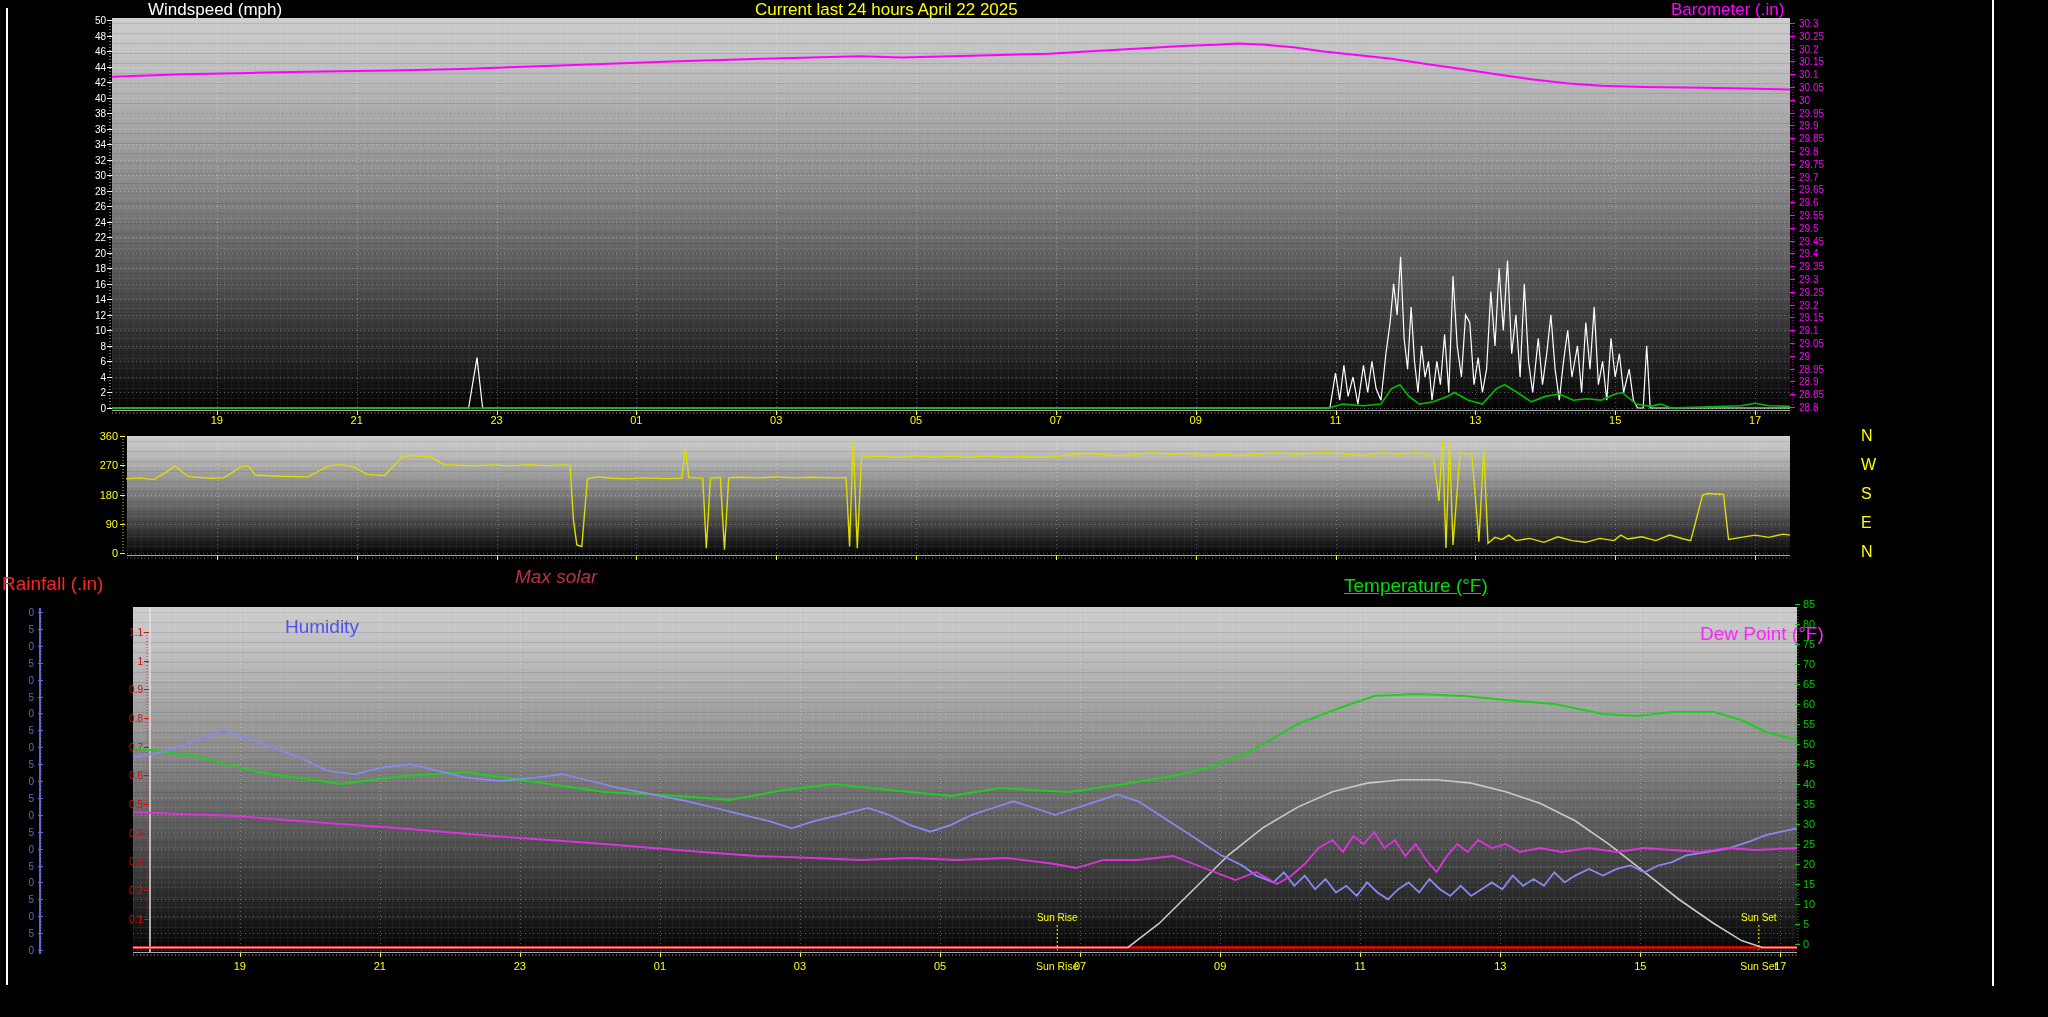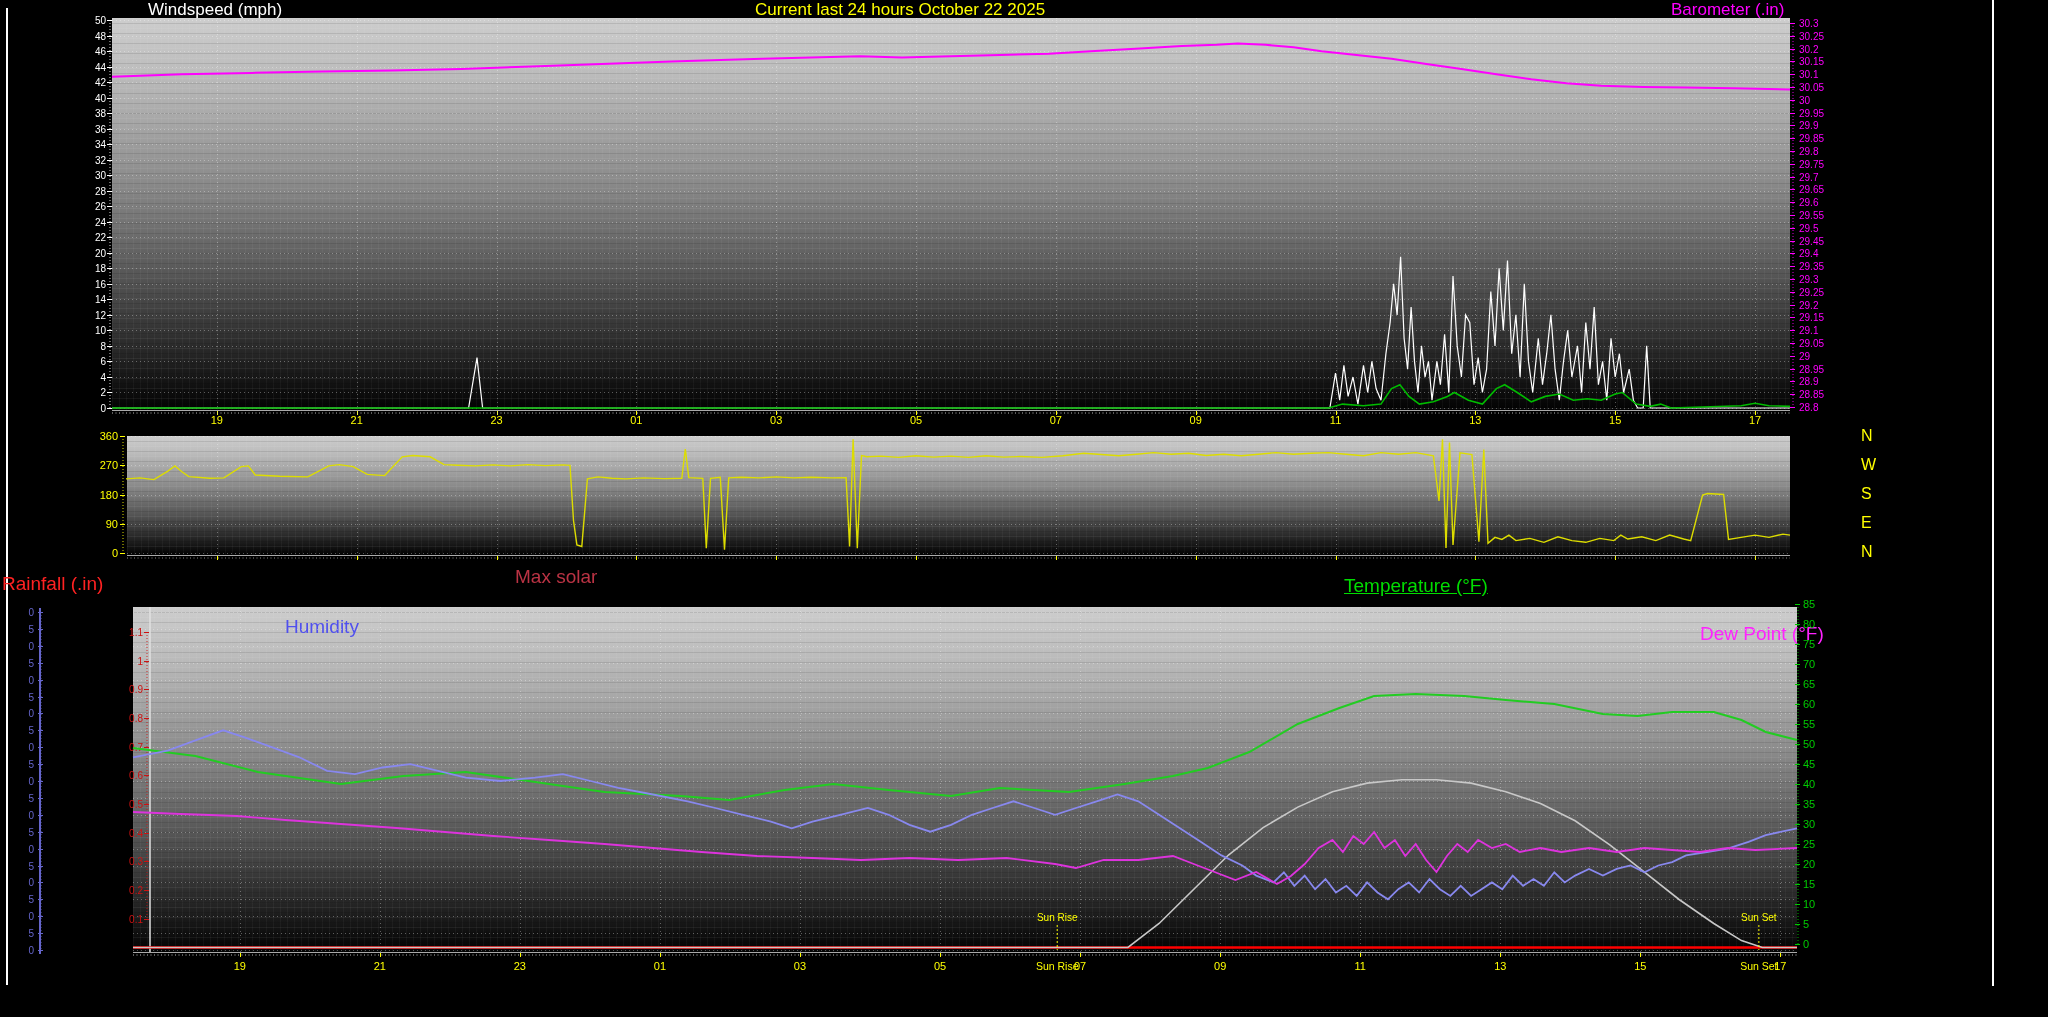--- a/index.html
+++ b/index.html
@@ -37,26 +37,26 @@
 
 <div class="canvas">
   <div class="vline left"></div>
   <div class="vline right"></div>
 
   <div class="plot plot-top"></div>
   <div class="plot plot-mid"></div>
   <div class="plot plot-bottom"></div>
 
   <div class="t t-wind" style="color: rgb(255, 255, 255);">Windspeed (mph)</div>
-  <div class="t t-main" style="color: rgb(255, 255, 0);">Current last 24 hours October 22 2025</div>
+  <div class="t t-main" style="color: rgb(255, 255, 0);">Current last 24 hours April 22 2025</div>
   <div class="t t-baro" style="color: rgb(255, 0, 255); margin-left: 48px;">Barometer (.in)</div>
 
   <div class="t2 t-rain" style="color: rgb(255, 34, 34);">Rainfall (.in)</div>
   <div class="t2 t-hum" style="color: rgb(80, 80, 238); margin-top: 40px;">Humidity</div>
-  <div class="t2 t-solar" style="color: rgb(187, 51, 68);">Max solar</div>
+  <div class="t2 t-solar" style="color: rgb(187, 51, 68); font-style: italic;">Max solar</div>
   <div class="t2 t-temp" style="color: rgb(0, 221, 0);">Temperature (°F)</div>
   <div class="t2 t-dew" style="color: rgb(255, 34, 255);">Dew Point (°F)</div>
 
   <svg class="overlay" viewBox="0 0 2048 1017">
       <g>
         <g shape-rendering="crispEdges">
           <line x1="217.5" y1="18" x2="217.5" y2="410" stroke="#ffffff" stroke-width="1" stroke-dasharray="1 3" opacity="0.32"></line>
           <line x1="357.5" y1="18" x2="357.5" y2="410" stroke="#ffffff" stroke-width="1" stroke-dasharray="1 3" opacity="0.32"></line>
           <line x1="497.5" y1="18" x2="497.5" y2="410" stroke="#ffffff" stroke-width="1" stroke-dasharray="1 3" opacity="0.32"></line>
           <line x1="636.5" y1="18" x2="636.5" y2="410" stroke="#ffffff" stroke-width="1" stroke-dasharray="1 3" opacity="0.32"></line>

